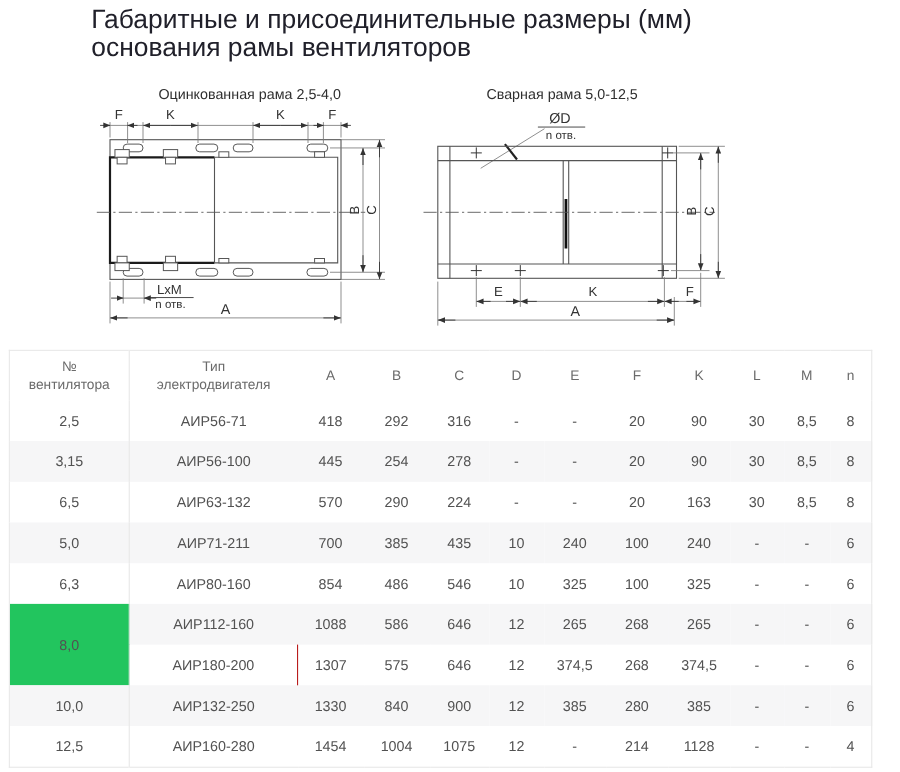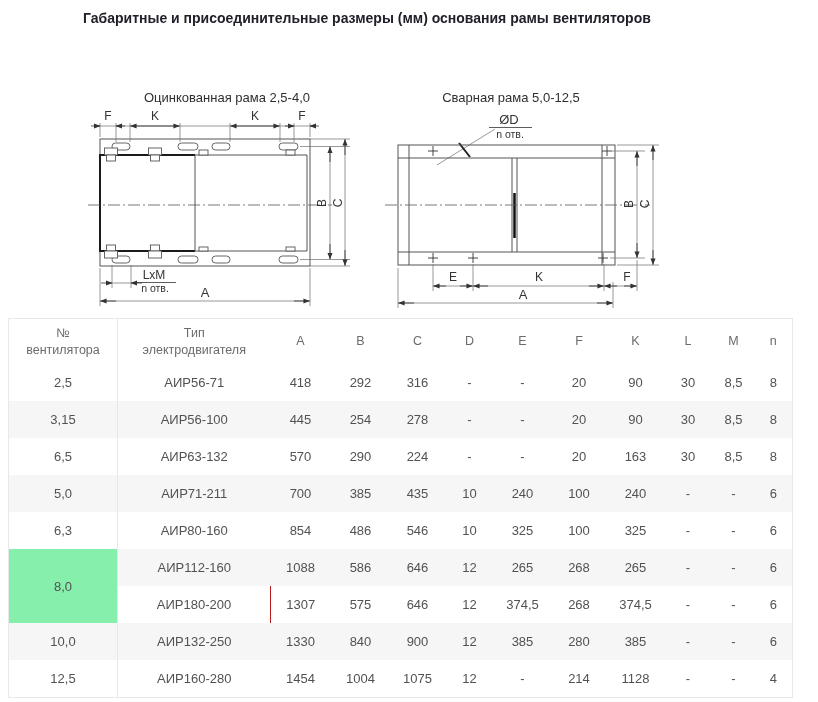--- a/index.html
+++ b/index.html
@@ -2,23 +2,23 @@
 <html><head>
 <meta charset="utf-8">
 <style>
   html,body{margin:0;padding:0;}
   body{
     width:818px;height:702px;position:relative;overflow:hidden;
     background:#ffffff;font-family:"Liberation Sans",sans-serif;
   }
   .page-title{
     position:absolute;left:83px;top:5px;width:655px;
-    font-size:14px;line-height:26px;font-weight:700;color:#20202a;margin:0;
+    font-size:24px;line-height:26px;font-weight:400;color:#20202a;margin:0;
   }
-  .drawings{position:absolute;left:0;top:86px;width:818px;height:235px;}
+  .drawings{position:absolute;left:0;top:74px;width:818px;height:235px;}
   svg text{font-family:"Liberation Sans",sans-serif;}
   .dwg-title{font-size:13px;fill:#2f2f2f;}
   .dim{font-size:12px;fill:#333;}
   .dim-big{font-size:13px;fill:#333;}
   .dim-small{font-size:10.5px;fill:#333;}
   .ln{stroke:#555;stroke-width:1;fill:none;}
   .bold{stroke:#1b1b1b;stroke-width:2;fill:none;}
   .ext{stroke:#777;stroke-width:.75;fill:none;}
   .arr{stroke:#333;stroke-width:.8;fill:none;}
   .part{fill:#ffffff;stroke:#555;stroke-width:.9;}
@@ -32,21 +32,21 @@
   table.dims th{
     font-weight:400;color:#6b6b6b;font-size:12.5px;line-height:1.35;
     height:45px;text-align:center;vertical-align:middle;padding:0;
   }
   table.dims td{
     color:#525252;font-size:13px;height:37px;
     text-align:center;vertical-align:middle;padding:0;
   }
   table.dims tbody tr:nth-child(even){background:#f6f6f7;}
   .col-div{border-right:1px solid #e8e8e8;}
-  .cell-span{background:#86efac;}
+  .cell-span{background:#22c55e;}
   .sep{border-right:1px solid #b91c1c;}
 </style>
 </head>
 <body>
 
 <h1 class="page-title">Габаритные и присоединительные размеры (мм) основания рамы вентиляторов</h1>
 
 <div class="drawings">
 <svg width="818" height="235" viewBox="0 0 818 235">
   <defs>

